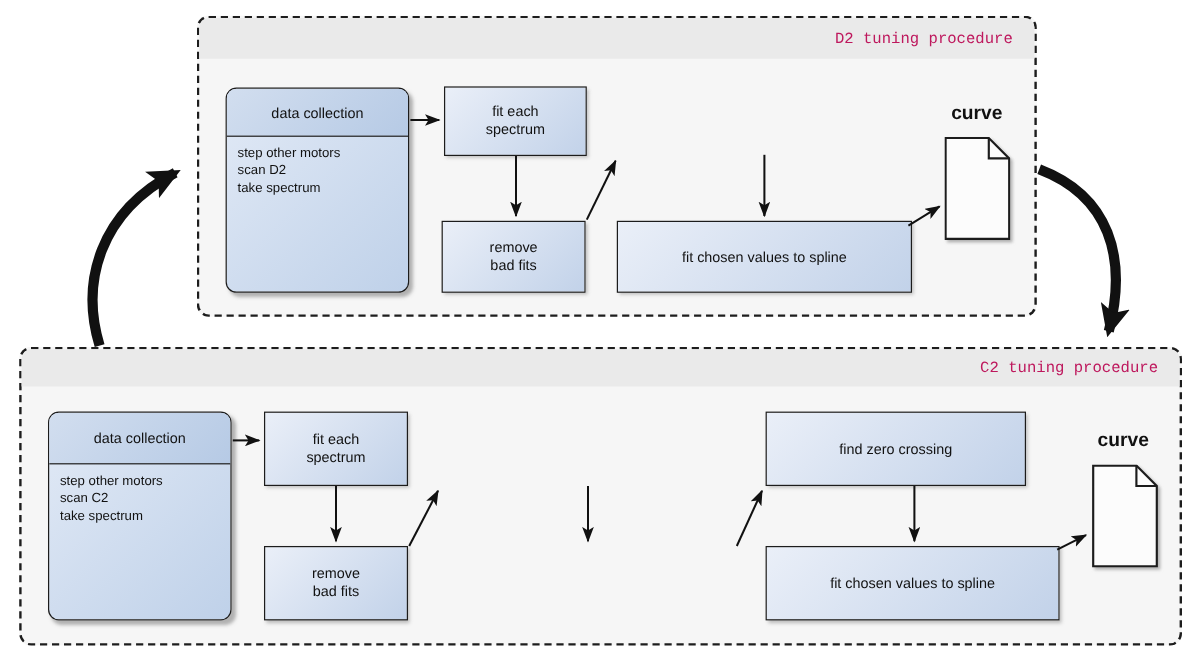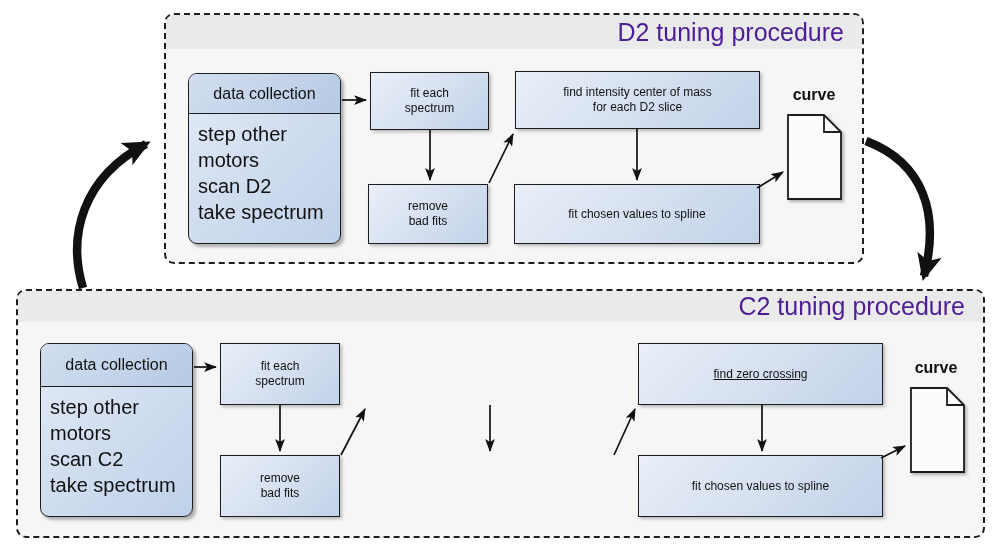--- a/index.html
+++ b/index.html
@@ -8,45 +8,45 @@
     font-family:"Liberation Sans", sans-serif; color:#111; overflow:hidden;
   }
   
   .proc {
     position:absolute; box-sizing:border-box;
     border:2px dashed #1d1d1d; border-radius:10px; background:#f6f6f6;
   }
   .proc-strip {
     position:absolute; top:0; left:0; right:0; background:#eaeaea;
     border-radius:8px 8px 0 0; display:flex; align-items:center;
-    justify-content:flex-end; font-size:25px; padding-right:18px;
-    box-sizing:border-box; color:#4c1d95;
+    justify-content:flex-end; font-size:13px; padding-right:18px;
+    box-sizing:border-box; color:#be185d;font-family:Liberation Mono, monospace;
   }
   
   .box {
     position:absolute; box-sizing:border-box; border:1.5px solid #1c1c1c;
     background:linear-gradient(135deg, #eaeff8 0%, #c2d2e9 100%);
     box-shadow:2px 2px 3px rgba(110,110,110,0.45);
     display:flex; align-items:center; justify-content:center;
     text-align:center; font-size:12px; line-height:1.25; white-space:pre-line;
   }
   
   .datacol {
     position:absolute; box-sizing:border-box; border:1.7px solid #1c1c1c;
     border-radius:9px; overflow:hidden;
     background:linear-gradient(135deg, #e2eaf6 0%, #bfd1e9 100%);
     box-shadow:3px 3px 3px rgba(110,110,110,0.5);
   }
   .datacol-hdr {
     display:flex; align-items:center; justify-content:center;
-    border-bottom:1.7px solid #1c1c1c; font-size:16px;
+    border-bottom:1.7px solid #1c1c1c; font-size:12px;
     background:linear-gradient(135deg, #d2deef 0%, #b6cae5 100%);
   }
   .datacol-steps {
-    padding:7px 9px; font-size:20px; line-height:1.3;
+    padding:7px 9px; font-size:11px; line-height:1.3;
     white-space:pre-line; text-align:left;
   }
   .curve-label {
     position:absolute; font-weight:bold; font-size:16px;
     text-align:center; width:74px;
   }
   .doc-icon { position:absolute; filter:drop-shadow(2px 2px 1.5px rgba(120,120,120,0.55)); }
   .arrows { position:absolute; left:0; top:0; pointer-events:none; }
 </style>
 </head>
@@ -72,22 +72,20 @@
 scan D2
 take spectrum</div>
   </div>
 
   <div class="box" style="left:370px; top:72px; width:119px; height:58px;">fit each
 spectrum</div>
 
   <div class="box" style="left:368px; top:184px; width:120px; height:60px;">remove
 bad fits</div>
 
-  <div class="box" style="left:515px; top:71px; width:245px; height:58px;">find intensity center of mass
-for each D2 slice</div>
 
   <div class="box" style="left:514px; top:184px; width:246px; height:60px;">fit chosen values to spline</div>
 
   <div class="curve-label" style="left:777px; top:86px;">curve</div>
 
   <svg class="doc-icon" style="left:787px; top:114px;" width="55" height="86" viewBox="0 0 55 86">
     <path d="M1 1 H37 L54 18 V85 H1 Z" fill="#fcfcfc" stroke="#1c1c1c" stroke-width="1.8" stroke-linejoin="miter"></path>
     <path d="M37 1 V18 H54" fill="none" stroke="#1c1c1c" stroke-width="1.8"></path>
   </svg>
 
@@ -99,21 +97,21 @@
   </div>
 
   <div class="box" style="left:220px; top:343px; width:120px; height:62px;">fit each
 spectrum</div>
 
   <div class="box" style="left:220px; top:455px; width:120px; height:62px;">remove
 bad fits</div>
 
 
 
-  <div class="box" style="left:638px; top:343px; width:245px; height:62px;text-decoration:underline;">find zero crossing</div>
+  <div class="box" style="left:638px; top:343px; width:217px; height:62px;">find zero crossing</div>
 
   <div class="box" style="left:638px; top:455px; width:245px; height:62px;">fit chosen values to spline</div>
 
   <div class="curve-label" style="left:899px; top:359px;">curve</div>
 
   <svg class="doc-icon" style="left:910px; top:387px;" width="55" height="86" viewBox="0 0 55 86">
     <path d="M1 1 H37 L54 18 V85 H1 Z" fill="#fcfcfc" stroke="#1c1c1c" stroke-width="1.8" stroke-linejoin="miter"></path>
     <path d="M37 1 V18 H54" fill="none" stroke="#1c1c1c" stroke-width="1.8"></path>
   </svg>
 

